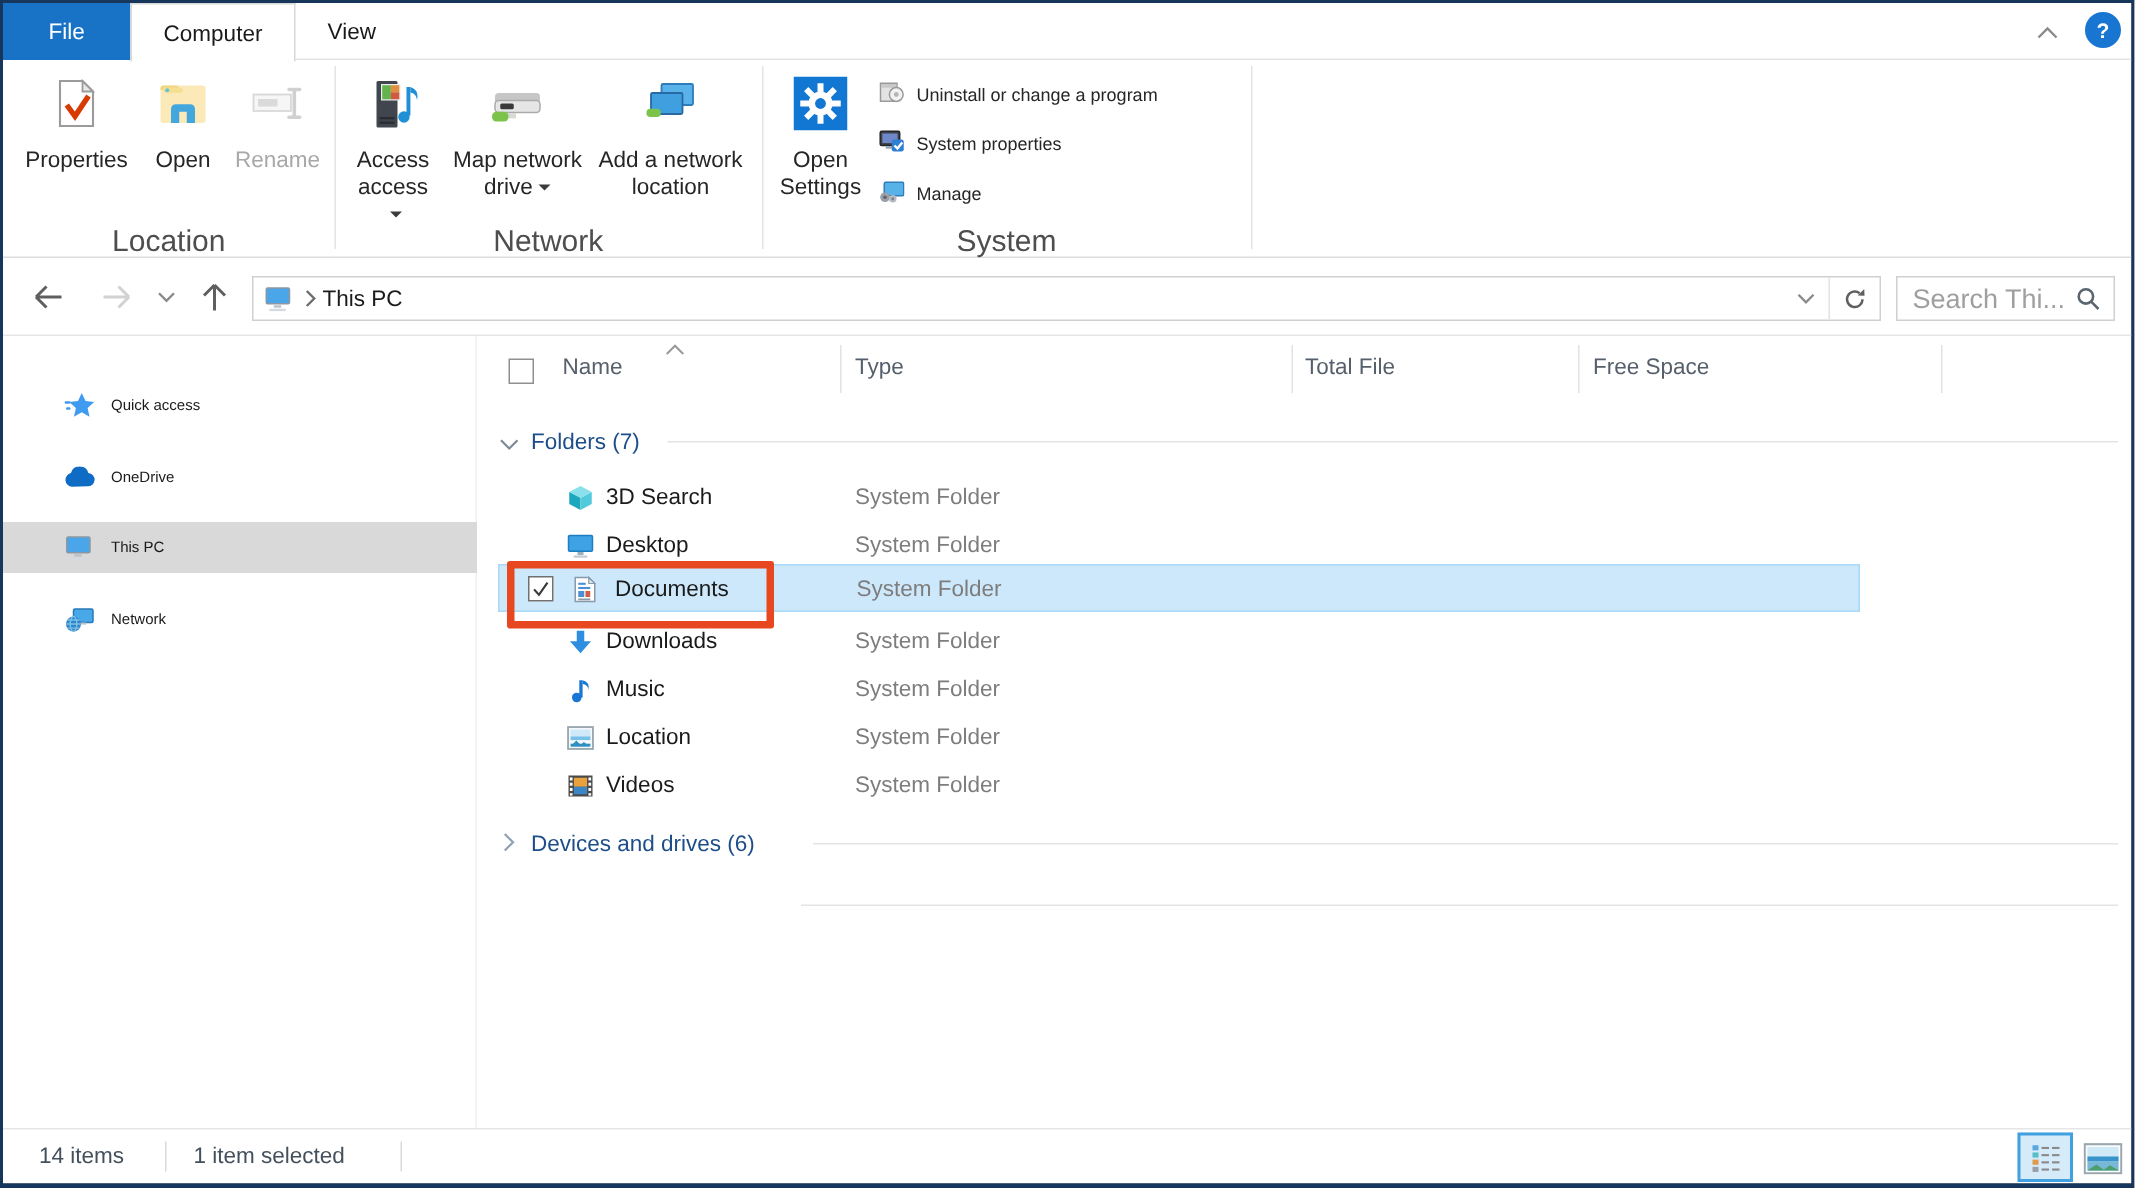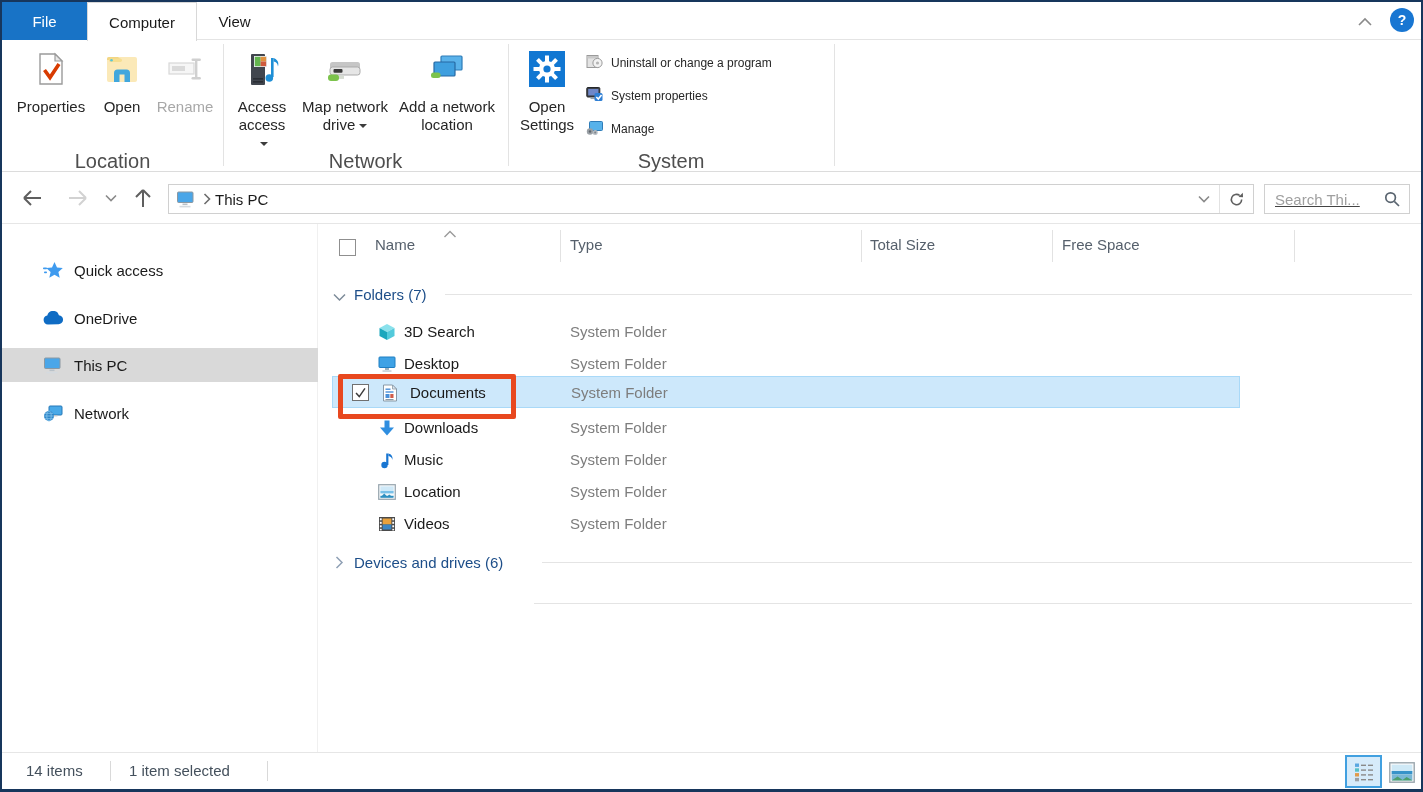--- a/index.html
+++ b/index.html
@@ -30,27 +30,27 @@
   .rsmall { position: absolute; left: 584px; height: 24px; display: flex; align-items: center; gap: 8px; font-size: 12px; color: #262626; white-space: nowrap; cursor: default; }
 
   
   .addrrow { position: absolute; top: 172px; left: 2px; right: 2px; height: 52px; background: #fff; border-bottom: 1px solid #e6e6e6; z-index: 3; }
   .navbtn { position: absolute; display: flex; align-items: center; justify-content: center; }
   .addrbox { position: absolute; left: 166px; top: 12px; width: 1086px; height: 30px; border: 1px solid #d0d0d0; background: #fff; display: flex; align-items: center; }
   .addr-path { font-size: 15px; color: #1a1a1a; margin-left: 4px; }
   .addr-spacer { flex: 1; }
   .addr-divider { width: 1px; height: 28px; background: #e2e2e2; }
   .searchbox { position: absolute; left: 1262px; top: 12px; width: 146px; height: 30px; border: 1px solid #d0d0d0; background: #fff; display: flex; align-items: center; }
-  .searchbox input { flex: 1; min-width: 0; border: none; outline: none; font-size: 15px; padding: 0 0 0 10px; color: #444; font-family: inherit; background: transparent; text-decoration: underline; }
+  .searchbox input { flex: 1; min-width: 0; border: none; outline: none; font-size: 18px; padding: 0 0 0 10px; color: #444; font-family: inherit; background: transparent; }
   .searchbox input::placeholder { color: #9f9f9f; opacity: 1; }
 
   
   .main { position: absolute; top: 224px; left: 2px; width: 1419px; height: 528px; background: #fff; }
   .sidebar { position: absolute; left: 0; top: 0; width: 316px; height: 528px; border-right: 1px solid #f0f0f0; }
-  .side-item { position: absolute; left: 0; width: 316px; height: 34px; display: flex; align-items: center; font-size: 15px; color: #1a1a1a; cursor: default; }
+  .side-item { position: absolute; left: 0; width: 316px; height: 34px; display: flex; align-items: center; font-size: 10px; color: #1a1a1a; cursor: default; }
   .side-item .sic { width: 22px; height: 20px; margin-left: 40px; display: flex; align-items: center; justify-content: center; }
   .side-item .slabel { margin-left: 10px; }
   .side-item.selected { background: #d9d9d9; }
 
   .col-h { position: absolute; top: 12px; font-size: 15px; color: #56606c; cursor: default; }
   .col-sep { position: absolute; top: 6px; width: 1px; height: 32px; background: #e2e2e2; }
   .hdr-checkbox { position: absolute; left: 337px; top: 15px; width: 17px; height: 17px; background: #fff; border: 1px solid #8f8f8f; }
   .sort-chevron { position: absolute; left: 441px; top: 1px; }
 
   .group-hdr { position: absolute; height: 26px; display: flex; align-items: center; cursor: default; }
@@ -349,21 +349,21 @@
     </div>
 
     <div class="hdr-checkbox"></div>
     <div class="sort-chevron">
       <svg width="14" height="9" viewBox="0 0 14 9">
           <path d="M1.5 7 L7 1.5 L12.5 7" stroke="#9a9a9a" stroke-width="1.4" fill="none"></path>
         </svg>
     </div>
     <div class="col-h" style="left:373px">Name</div>
     <div class="col-h" style="left:568px">Type</div>
-    <div class="col-h" style="left:868px">Total Size</div>
+    <div class="col-h" style="left:868px">Total File</div>
     <div class="col-h" style="left:1060px">Free Space</div>
     <div class="col-sep" style="left:558px"></div>
     <div class="col-sep" style="left:859px"></div>
     <div class="col-sep" style="left:1050px"></div>
     <div class="col-sep" style="left:1292px"></div>
 
     <div class="group-hdr" style="top:57px;left:0;width:100%">
       <span class="gchev">
         <svg width="13" height="9" viewBox="0 0 13 9">
             <path d="M1 1.5 L6.5 7 L12 1.5" stroke="#7d8b99" stroke-width="1.5" fill="none"></path>

